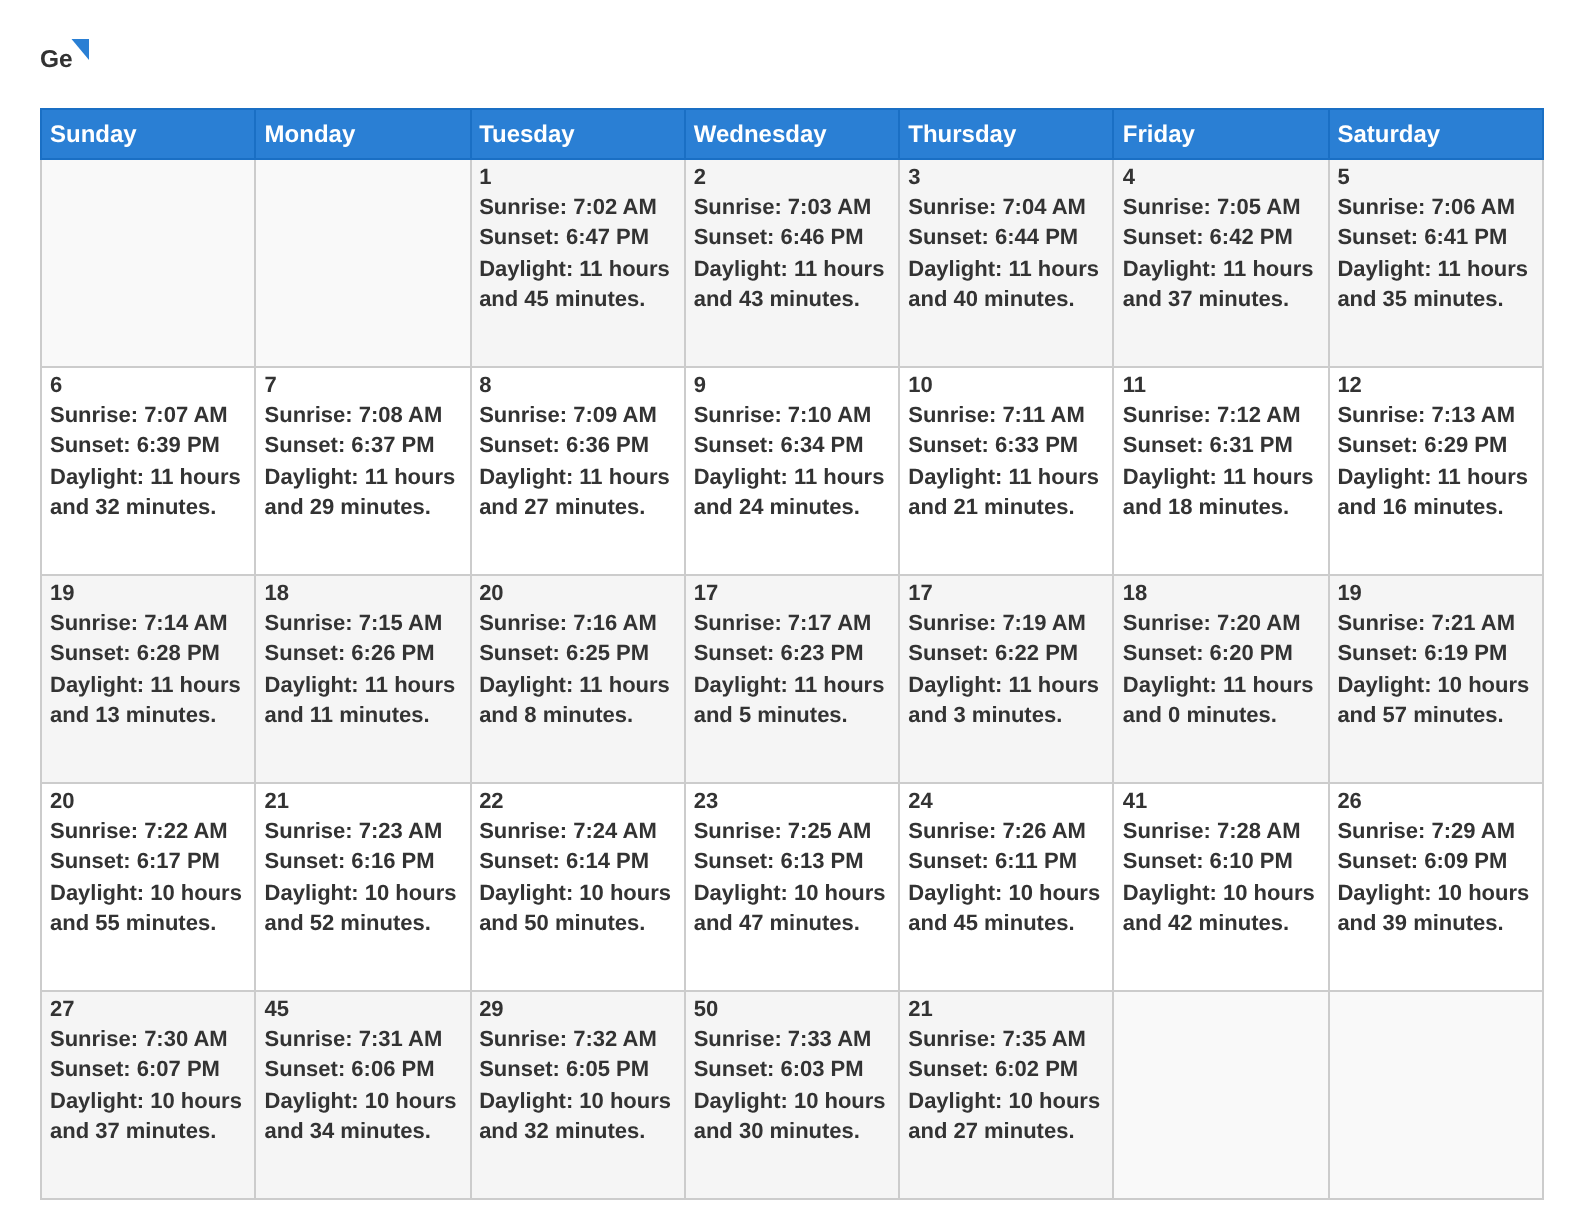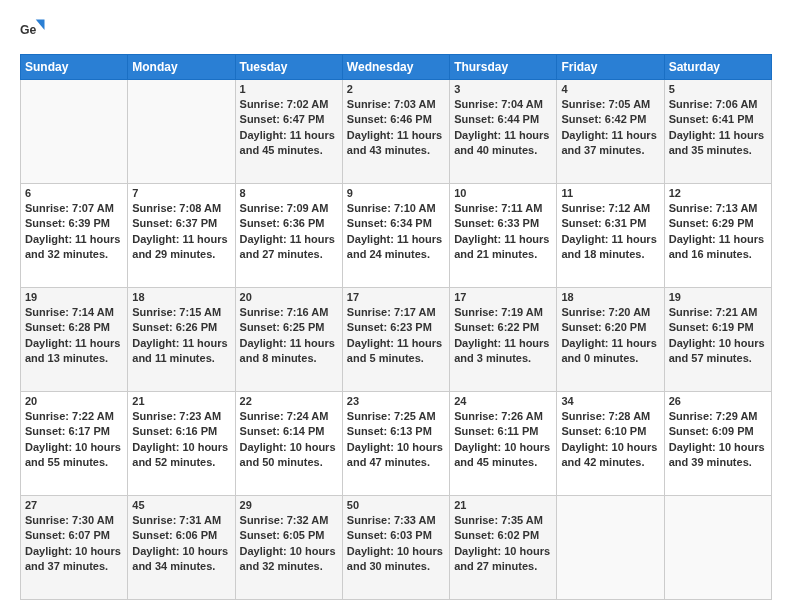--- a/index.html
+++ b/index.html
@@ -232,21 +232,21 @@
           </td>
           <td>
             <span class="day-number">23</span>
             <div class="day-info">Sunrise: 7:25 AM<br>Sunset: 6:13 PM<br>Daylight: 10 hours and 47 minutes.</div>
           </td>
           <td>
             <span class="day-number">24</span>
             <div class="day-info">Sunrise: 7:26 AM<br>Sunset: 6:11 PM<br>Daylight: 10 hours and 45 minutes.</div>
           </td>
           <td>
-            <span class="day-number">34</span>
+            <span class="day-number">41</span>
             <div class="day-info">Sunrise: 7:28 AM<br>Sunset: 6:10 PM<br>Daylight: 10 hours and 42 minutes.</div>
           </td>
           <td>
             <span class="day-number">26</span>
             <div class="day-info">Sunrise: 7:29 AM<br>Sunset: 6:09 PM<br>Daylight: 10 hours and 39 minutes.</div>
           </td>
         </tr>
         <tr>
           <td>
             <span class="day-number">27</span>

